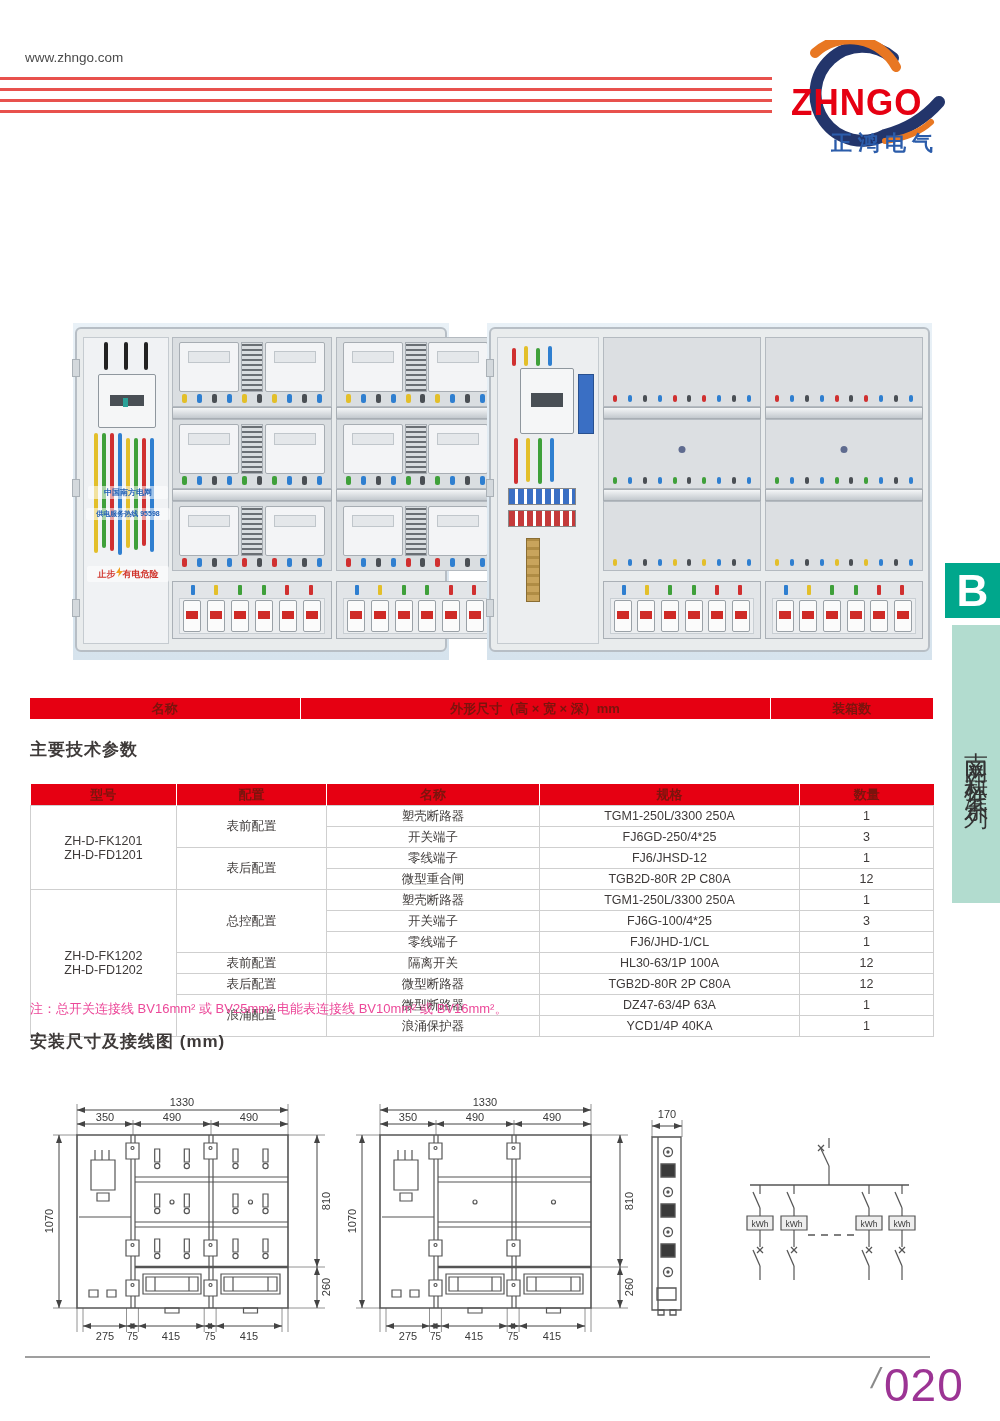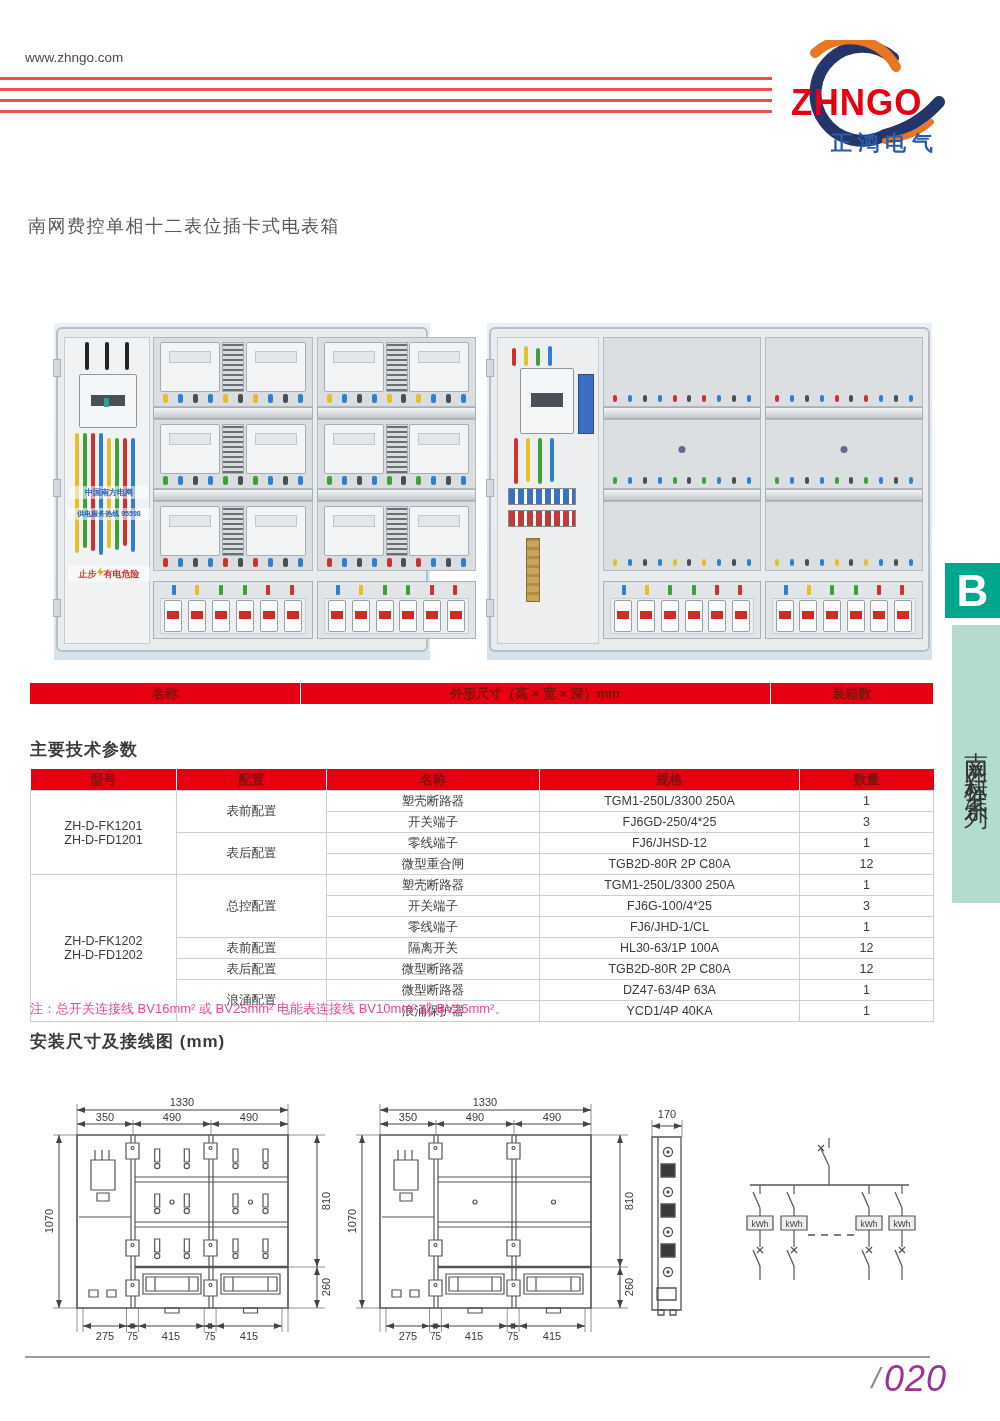--- a/index.html
+++ b/index.html
@@ -13,21 +13,21 @@
   .logo-brand{left:791px;top:82px;font-size:35px;font-weight:bold;color:#e60012;
               letter-spacing:1px;transform:scaleY(1.05);}
   .logo-cn{left:831px;top:129px;font-size:21px;font-weight:bold;color:#2b5caa;letter-spacing:6px;}
 
   
   .model-title{left:28px;top:168px;font-size:33px;font-weight:bold;color:#e60012;}
   .subtitle{left:28px;font-size:18px;color:#5a5757;letter-spacing:1.5px;}
 
   
   .photo{top:323px;height:337px;background:linear-gradient(180deg,#e9f1f7 0%,#d6e3ed 100%);}
-  .photo-left{left:54px;width:376px;}
+  .photo-left{left:73px;width:376px;}
   .photo-right{left:487px;width:445px;}
   .pframe{position:absolute;left:2px;right:2px;top:4px;bottom:8px;background:#e9eced;
           border:2px solid #b7bec5;border-radius:6px;}
   .pdoor{position:absolute;background:#f0f2f4;border:1px solid #c5cbd0;}
   .hinge{position:absolute;width:6px;height:16px;background:#d4d9dd;border:1px solid #aab1b7;left:-5px;}
   .mcol{position:absolute;top:8px;}
   .mrow{position:relative;height:70px;background:#dadee1;border:1px solid #b4bac0;box-sizing:border-box;}
   .meterblk{position:absolute;top:4px;width:58px;height:48px;background:#f3f4f6;border:1px solid #a7adb3;border-radius:2px;}
   .meterblk i{position:absolute;left:8px;right:8px;top:8px;height:10px;background:#e4e7ea;border:1px solid #c0c6cb;}
   .mleft{left:6px;} .mright{right:6px;}
@@ -52,21 +52,21 @@
   .lbl-warn{color:#d0342c;font-weight:bold;}
   .mbreaker{position:absolute;background:#f5f6f7;border:1px solid #8f979e;border-radius:2px;}
   .mbreaker i{position:absolute;left:20%;right:20%;top:38%;height:22%;background:#494f55;}
   .mbreaker u{position:absolute;left:42%;top:44%;width:5px;height:9px;background:#2aa198;}
   .tblock{position:absolute;background:#3a6fc4;border:1px solid #28508f;}
   .tstrip{position:absolute;height:15px;border:1px solid #888;}
   .busbar{position:absolute;background:repeating-linear-gradient(0deg,#c9a45c 0 6px,#b08c44 6px 9px);border:1px solid #8a6d33;}
 
   
   table{border-collapse:collapse;table-layout:fixed;width:903px;text-align:center;
-        font-size:12.5px;color:#3e3a39;}
+        font-size:12.5px;color:#3e3a39;margin-top:15px;}
   th{background:#e60012;color:#7a140d;font-weight:bold;height:21px;font-size:13px;
      border-right:1.5px solid #fff;padding:0;}
   th:last-child{border-right:none;}
   td{border:1px solid #cfcfcf;height:20px;background:#fff;padding:0 2px;}
   .section-title{font-size:17px;font-weight:bold;color:#3e3a39;letter-spacing:1px;}
   .note-text{font-size:13px;color:#ec4899;}
 
   
   svg text{font-family:"Liberation Sans","DejaVu Sans",sans-serif;fill:#3a3a3a;}
   .draw line,.draw rect,.draw path,.draw circle{vector-effect:non-scaling-stroke;}
@@ -75,42 +75,41 @@
   .b-square{left:945px;top:563px;width:55px;height:55px;background:#00a78c;color:#fff;
             font-size:44px;font-weight:bold;display:flex;align-items:center;justify-content:center;}
   .series-bar{left:952px;top:625px;width:48px;height:278px;background:#b2dccf;
               display:flex;align-items:center;justify-content:center;}
   .series-text{writing-mode:vertical-rl;font-size:24px;color:#333;letter-spacing:9px;font-weight:500;}
 
   
   .f-line{left:25px;top:1356px;width:905px;height:2px;background:#9f9f9f;}
   .f-company{left:640px;width:228px;top:1367px;text-align:right;font-size:11px;color:#727171;line-height:13px;}
   .f-slash{left:872px;top:1362px;font-size:29px;color:#8a8a8a;transform:skewX(-12deg);}
-  .f-num{left:884px;top:1358px;font-size:36px;color:#9c3494;letter-spacing:1px;font-style:italic;}
+  .f-num{left:884px;top:1358px;font-size:46px;color:#9c3494;letter-spacing:1px;}
 </style>
 </head>
 <body>
 
 <div class="page">
 
   <div class="abs site-url">www.zhngo.com</div>
   <div class="abs redline" style="top:77px"></div>
   <div class="abs redline" style="top:88px"></div>
   <div class="abs redline" style="top:99px"></div>
   <div class="abs redline" style="top:110px"></div>
 
   <svg class="abs" style="left:765px;top:40px" width="180" height="122" viewBox="0 0 180 122">
     <path d="M 128 18 A 47 47 0 1 0 120 95 Q 152 87 174 62" fill="none" stroke="#23356b" stroke-width="12" stroke-linecap="round"></path>
     <path d="M 50 13 A 52 52 0 0 1 131 27" fill="none" stroke="#e87722" stroke-width="10" stroke-linecap="round"></path>
     <path d="M 120 101 Q 150 97 166 82" fill="none" stroke="#e87722" stroke-width="6" stroke-linecap="round"></path>
   </svg>
   <div class="abs logo-brand">ZHNGO</div>
   <div class="abs logo-cn">正鸿电气</div>
 
-  <div class="abs subtitle" style="top:214px">南网费控单相十二表位插卡式电表箱</div>
 
   <div class="abs photo photo-left">
     <div class="pframe">
       <div class="hinge" style="top:30px"></div>
         <div class="hinge" style="top:150px"></div>
         <div class="hinge" style="top:270px"></div>
       <div class="pdoor" style="left:6px;top:8px;width:84px;height:305px">
         <div class="wirestrip" style="left:20px;top:4px;height:28px;background:#222"></div>
         <div class="wirestrip" style="left:40px;top:4px;height:28px;background:#222"></div>
         <div class="wirestrip" style="left:60px;top:4px;height:28px;background:#222"></div>

